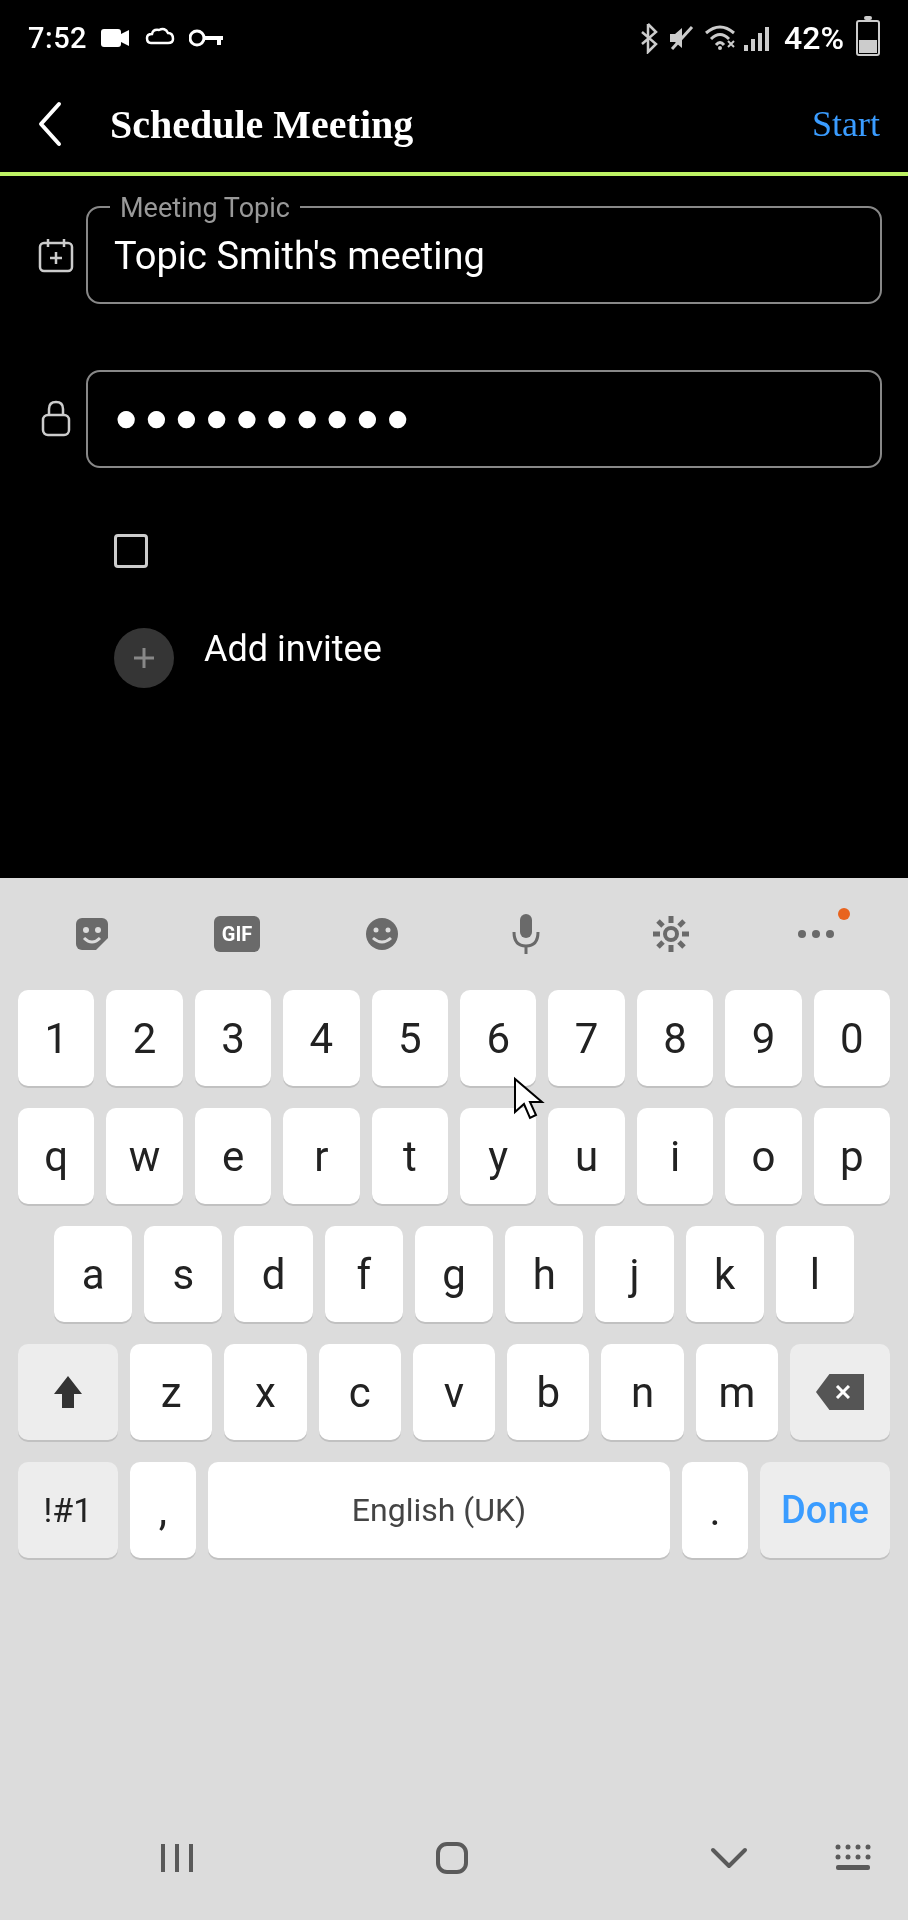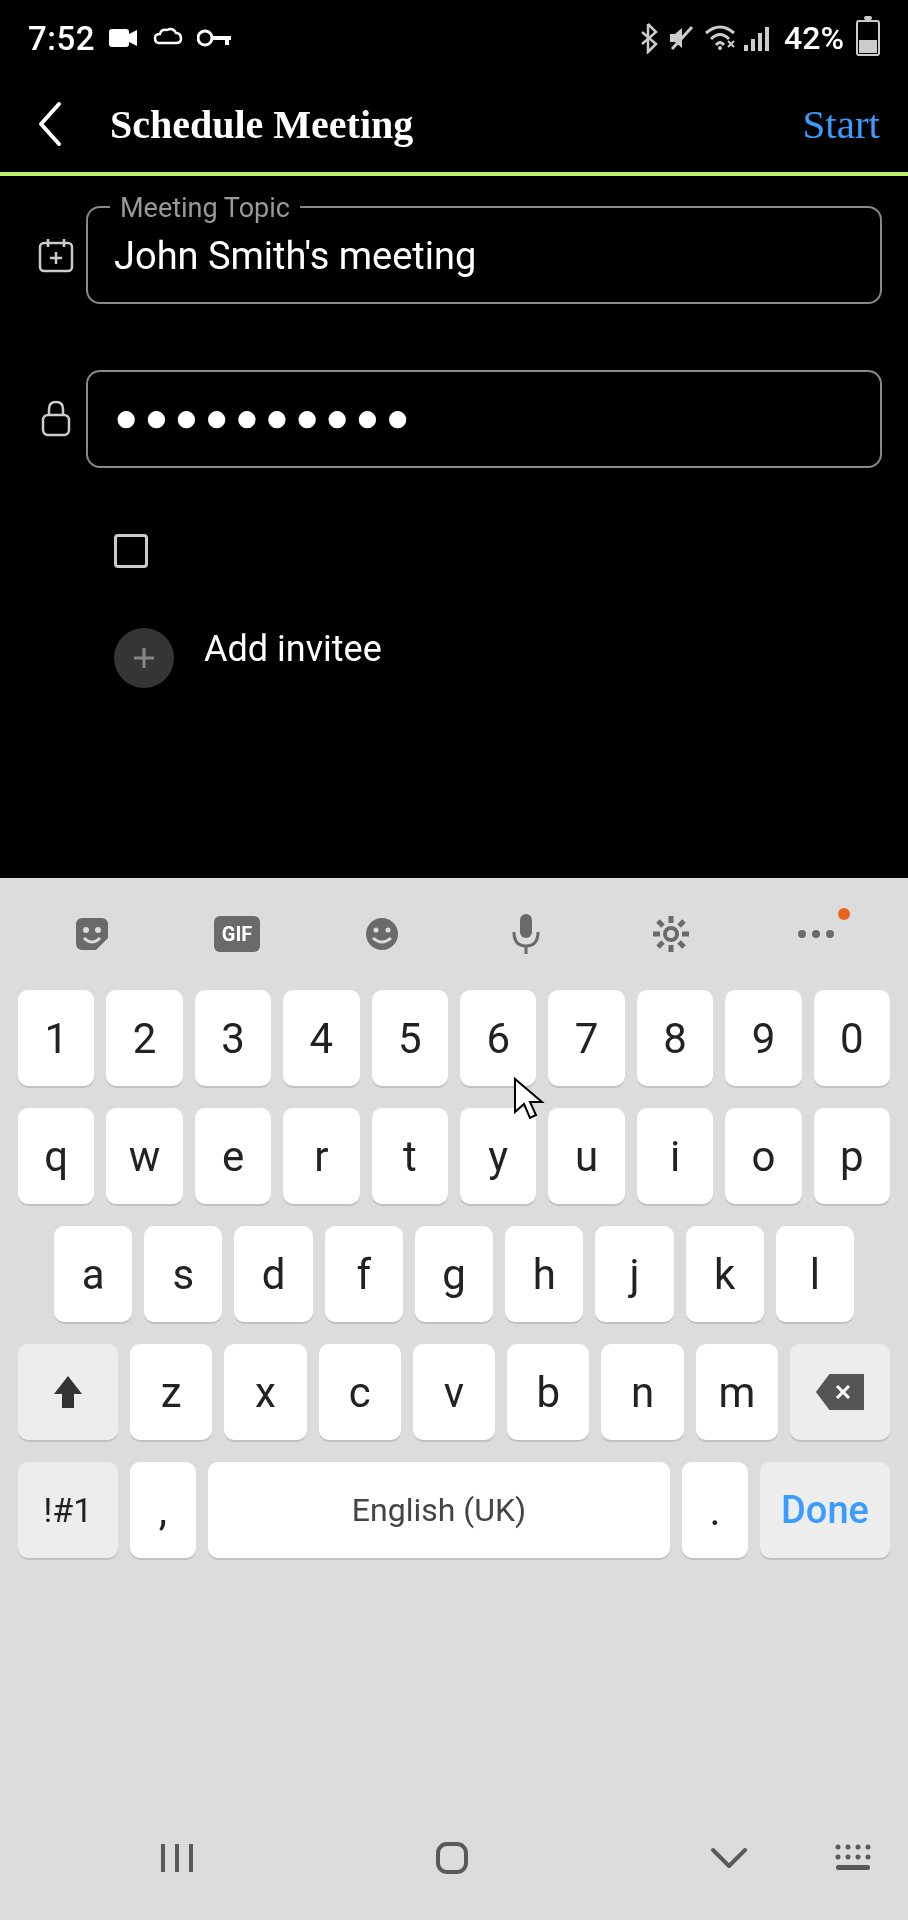--- a/index.html
+++ b/index.html
@@ -3,31 +3,31 @@
 <meta charset="utf-8">
 <style>
   * { box-sizing: border-box; margin: 0; padding: 0; }
   html, body { width: 908px; height: 1920px; overflow: hidden; font-family: -apple-system, BlinkMacSystemFont, "Segoe UI", Roboto, Arial, sans-serif; }
   body { background: #000; color: #fff; position: relative; }
 
   
   .status-bar { height: 76px; display: flex; align-items: center; padding: 0 28px; font-size: 30px; font-weight: 500; }
   .status-left { display: flex; align-items: center; gap: 14px; }
   .status-right { margin-left: auto; display: flex; align-items: center; gap: 8px; }
-  .status-time { font-size: 33px; letter-spacing: 0.5px; }
+  .status-time { font-size: 29px; letter-spacing: 0.5px; }
   .status-ico { display: inline-flex; align-items: center; }
   .battery-box { width: 24px; height: 36px; border: 2px solid #ccc; border-radius: 3px; position: relative; }
   .battery-box::before { content:""; position:absolute; top:-6px; left:6px; right:6px; height:4px; background:#ccc; border-radius:2px;}
   .battery-fill { position:absolute; bottom:1px; left:1px; right:1px; height:42%; background:#ccc;}
 
   
   .app-header { height: 100px; display: flex; align-items: center; padding: 0 28px 0 20px; border-bottom: 4px solid #bef264; font-family: Liberation Serif, serif; }
   .back-chevron { width: 60px; height: 60px; display:flex; align-items:center; justify-content:center; }
   .app-title { font-size: 40px; font-weight: 600; margin-left: 30px; }
-  .start-btn { margin-left: auto; color: #3a9cff; font-size: 41px; font-weight: 500; }
+  .start-btn { margin-left: auto; color: #3a9cff; font-size: 36px; font-weight: 500; }
 
   
   .content { padding: 30px 26px; }
   .row { display: flex; align-items: center; margin-bottom: 66px; }
   .row .lead-icon { width: 60px; display:flex; justify-content:center; align-items:center; flex-shrink:0; }
   .field-wrap { flex: 1; position: relative; }
   .fieldset { border: 2px solid #888; border-radius: 14px; padding: 26px 26px 22px; position: relative; background: #000; }
   .fieldset.active { border-color: #3a9cff; }
   .fieldset-label { position: absolute; top: -16px; left: 22px; background: #000; padding: 0 10px; font-size: 27px; color: #999; }
   .fieldset.active .fieldset-label { color: #3a9cff; }
@@ -161,21 +161,21 @@
           <rect x="3" y="7" width="32" height="28" rx="4" fill="none" stroke="#ccc" stroke-width="2.5"></rect>
           <line x1="11" y1="3" x2="11" y2="11" stroke="#ccc" stroke-width="2.5"></line>
           <line x1="27" y1="3" x2="27" y2="11" stroke="#ccc" stroke-width="2.5"></line>
           <line x1="19" y1="16" x2="19" y2="28" stroke="#ccc" stroke-width="2.5"></line>
           <line x1="13" y1="22" x2="25" y2="22" stroke="#ccc" stroke-width="2.5"></line>
         </svg>
     </div>
     <div class="field-wrap">
       <div class="fieldset">
         <div class="fieldset-label">Meeting Topic</div>
-        <div class="field-value">John Smith's meeting</div>
+        <div class="field-value">Topic Smith's meeting</div>
       </div>
     </div>
   </div>
 
   <div class="row">
     <div class="lead-icon">
       <svg width="34" height="40" viewBox="0 0 34 40">
           <rect x="4" y="16" width="26" height="20" rx="5" fill="none" stroke="#ccc" stroke-width="2.5"></rect>
           <path d="M10 16 L10 10 Q10 3 17 3 Q24 3 24 10 L24 16" fill="none" stroke="#ccc" stroke-width="2.5"></path>
         </svg>

